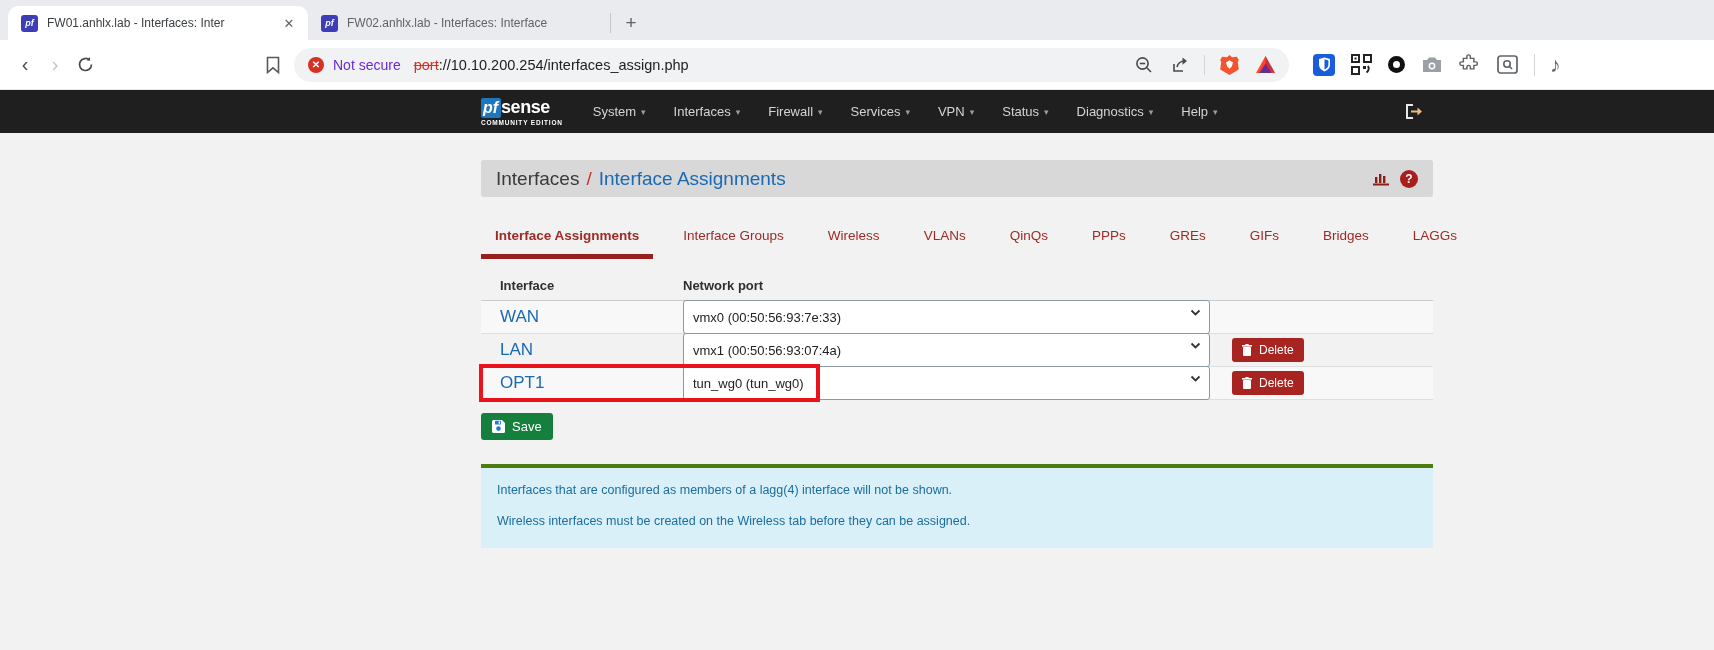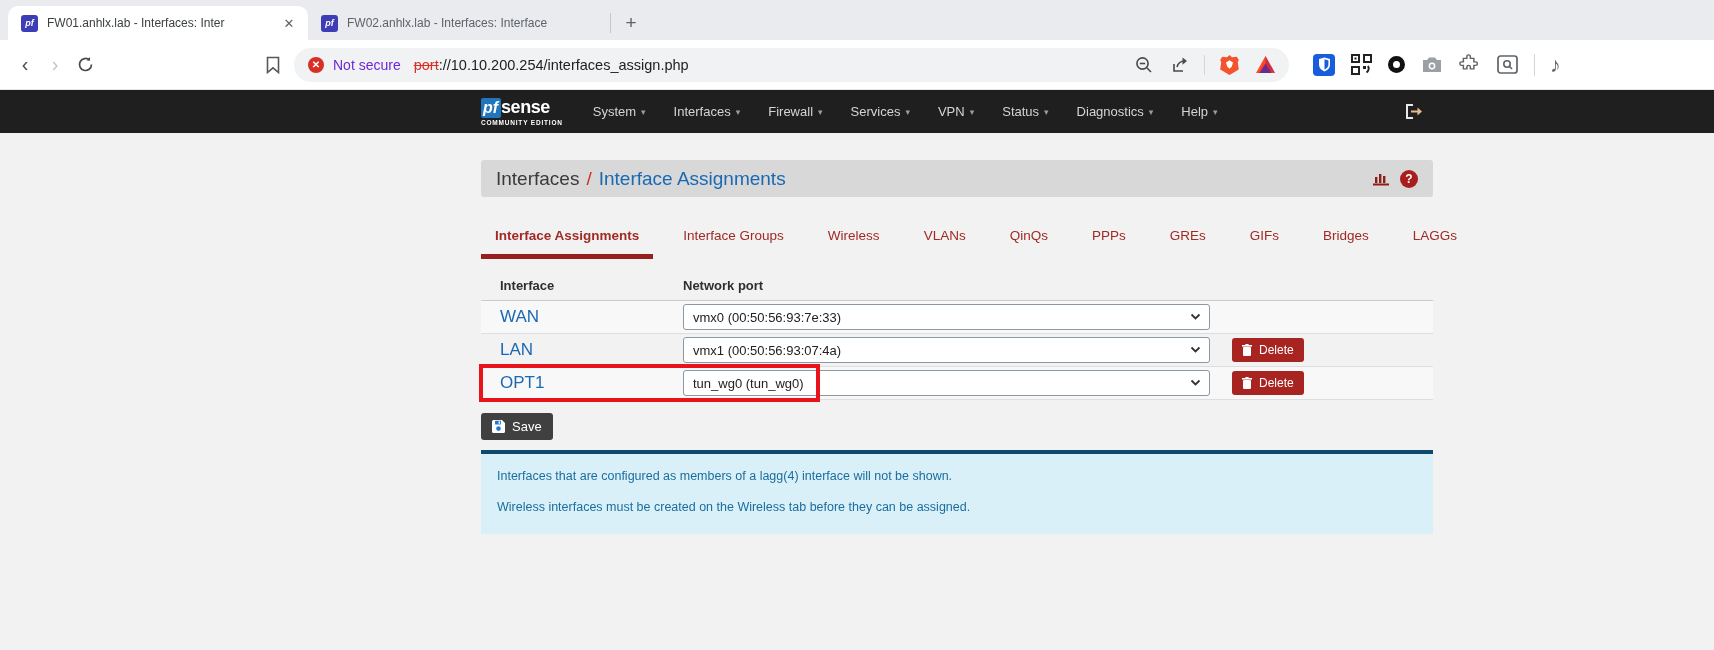--- a/index.html
+++ b/index.html
@@ -72,33 +72,33 @@
   .pftab { font-size:13.5px; color:#a02a25; padding:8px 14px 11px; margin-right:16px; white-space:nowrap; }
   .pftab.active { border-bottom:5px solid #97201f; font-weight:bold; }
   
   .assign-table { margin-top:10px; }
   .thead { display:flex; padding:9px 0 7px; border-bottom:1px solid #cccccc; font-size:13px; font-weight:bold; color:#2e2e2e; }
   .col-if { width:202px; padding-left:19px; }
   .trow { display:flex; align-items:center; height:33px; border-bottom:1px solid #dedede; position:relative; }
   .trow.striped { background:#f8f8f8; }
   .cell-if { width:202px; padding-left:19px; font-size:17px; color:#1a69b3; }
   .cell-port { width:527px; position:relative; }
-  .port-select { width:100%; height:26px; font-family:"Liberation Sans",sans-serif; font-size:13px; color:#222;
+  .port-select { width:100%; height:34px; font-family:"Liberation Sans",sans-serif; font-size:13px; color:#222;
     border:1px solid #8b99a5; border-radius:3px; background:#fff; padding:0 26px 0 9px;
     appearance:none; -webkit-appearance:none; }
   .sel-chev { position:absolute; right:9px; top:7px; pointer-events:none; color:#333; }
   .cell-actions { margin-left:22px; }
   .btn-danger { display:inline-flex; align-items:center; gap:7px; background:#a82420; color:#fff; font-size:12px;
     border:none; border-radius:3px; padding:5px 10px; font-family:"Liberation Sans",sans-serif; }
   .highlight-rect { position:absolute; left:-2px; top:-3px; width:341px; height:38px;
     border:4px solid #e8131b; z-index:4; pointer-events:none; }
-  .btn-primary { display:inline-flex; align-items:center; gap:7px; background:#404040; color:#fff; font-size:13px;
+  .btn-primary { display:inline-flex; align-items:center; gap:7px; background:#15803d; color:#fff; font-size:13px;
     border:none; border-radius:3px; padding:6px 11px; margin-top:13px; font-family:"Liberation Sans",sans-serif; }
   
-  .infoblock { margin-top:10px; background:#d9f0f9; border-top:4px solid #0c4a6e; padding:15px 16px 3px; }
+  .infoblock { margin-top:24px; background:#d9f0f9; border-top:4px solid #4d7c0f; padding:15px 16px 3px; }
   .infoline { color:#1b6d9e; font-size:12.5px; margin-bottom:17px; }
   svg { display:block; }
 </style>
 </head>
 <body>
 
 <div class="tabstrip">
   <div class="btab active">
     <span class="favicon">pf</span>
     <span class="btab-title">FW01.anhlx.lab - Interfaces: Inter</span>

